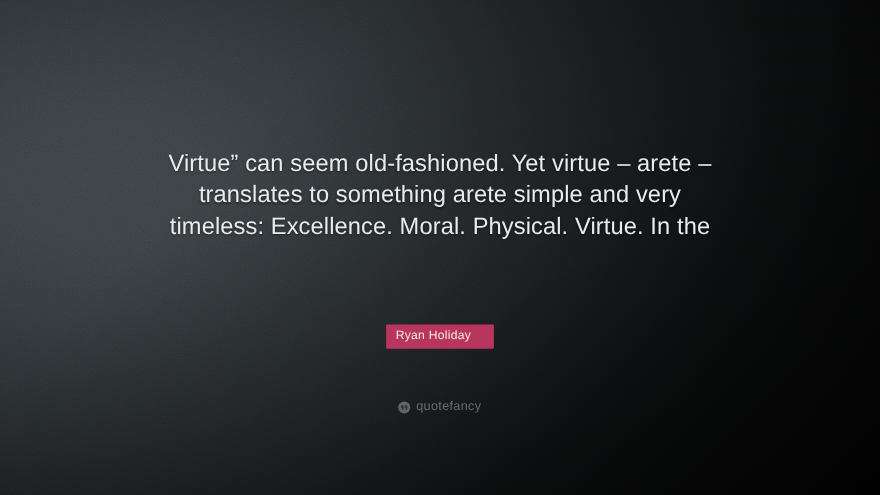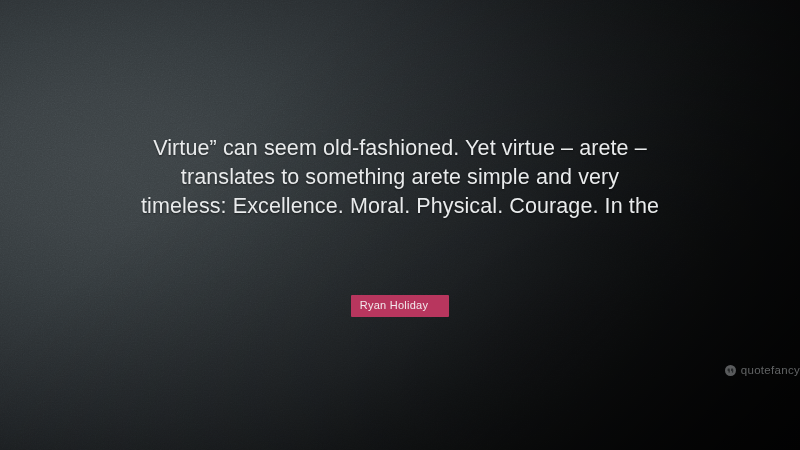--- a/index.html
+++ b/index.html
@@ -100,21 +100,21 @@
   }
 
   
   #watermark {
     position: absolute;
     left: 0;
     right: 0;
     top: 365px;
     display: flex;
     align-items: center;
-    justify-content: flex-end;
+    justify-content: center;
     gap: 5px;
     opacity: 0.62;
   }
   #wm-logo {
     width: 11px;
     height: 11px;
     border-radius: 50%;
     background: #8e9193;
     display: flex;
     align-items: center;
@@ -144,21 +144,21 @@
       <feColorMatrix type="saturate" values="0"></feColorMatrix>
     </filter>
     <rect width="800" height="450" filter="url(#grain)"></rect>
   </svg>
 
   <div id="content">
 
     <div id="quote">
       <span class="qline">Virtue” can seem old-fashioned. Yet virtue – arete –</span>
       <span class="qline">translates to something arete simple and very</span>
-      <span class="qline">timeless: Excellence. Moral. Physical. Courage. In the</span>
+      <span class="qline">timeless: Excellence. Moral. Physical. Virtue. In the</span>
     </div>
 
     <div id="author-badge-wrap">
       <span id="author-badge">Ryan Holiday</span>
     </div>
 
     <div id="watermark">
       <span id="wm-logo">
         <svg width="7" height="7" viewBox="0 0 7 7" aria-hidden="true">
           <rect x="0.6" y="1.4" width="2.2" height="2.6" rx="0.5" fill="#3c4042"></rect>

